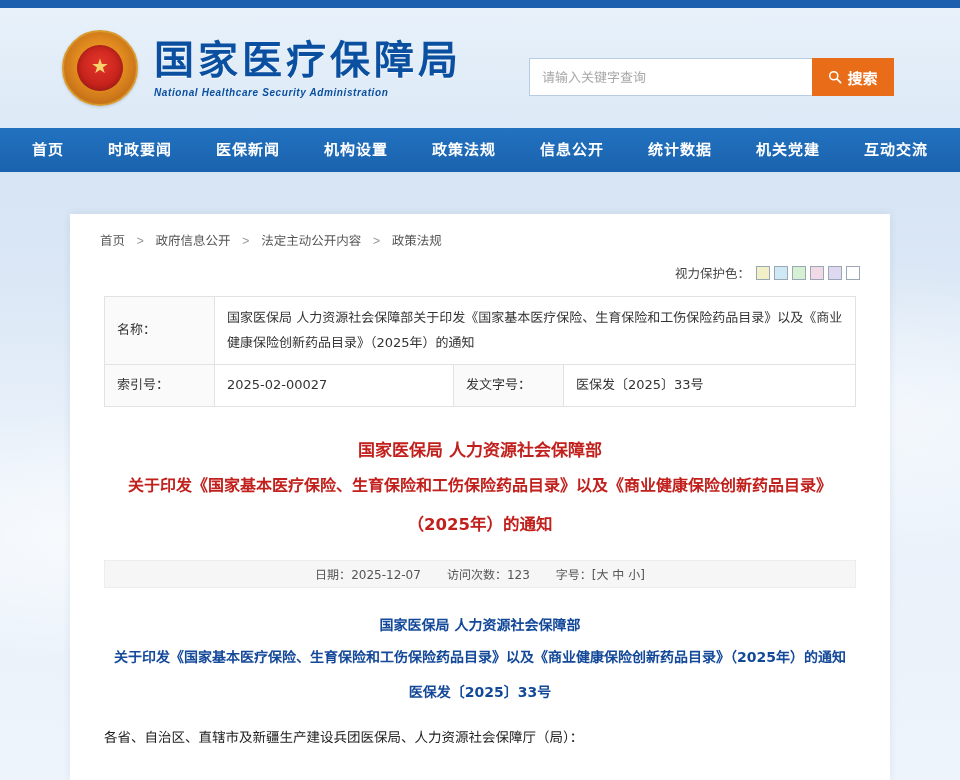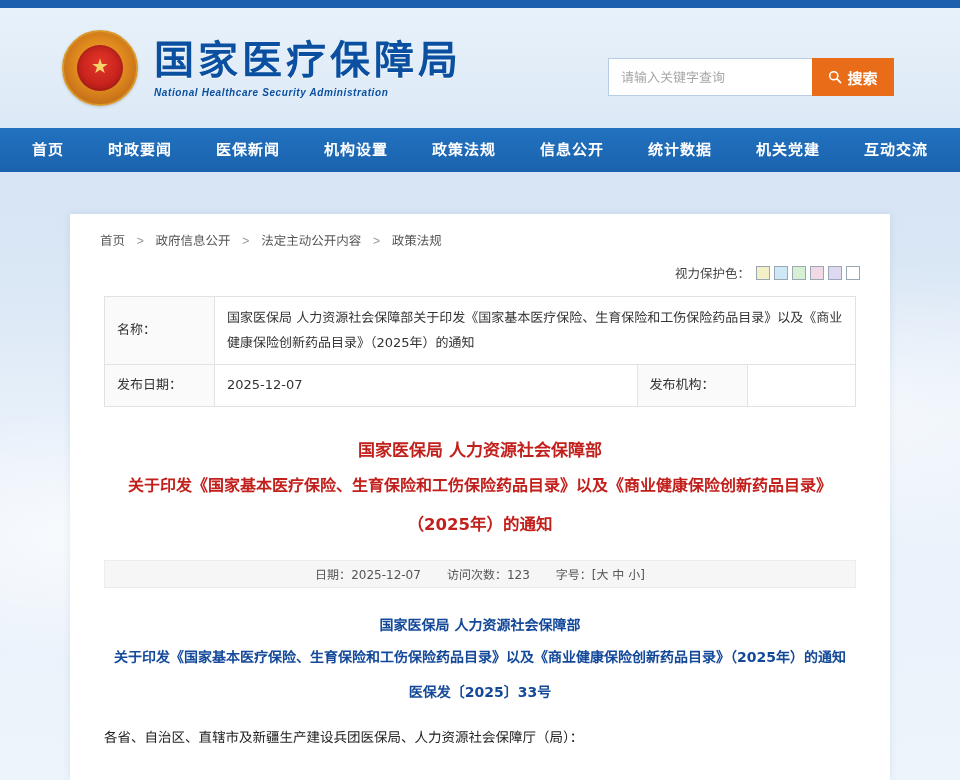--- a/index.html
+++ b/index.html
@@ -67,21 +67,21 @@
   .brand-en {
     font-size: 10px; color: #0b50a0; letter-spacing: 0.6px; margin-top: 5px;
     font-style: italic; font-weight: bold;
   }
 
   .search-wrap {
     position: absolute; right: 66px; top: 50px;
     display: flex; align-items: stretch; height: 38px;
   }
   .search-input {
-    width: 204px; height: 38px;
+    width: 283px; height: 38px;
     border: 1px solid #b8cde4; border-right: none;
     background: #fff; padding: 0 12px;
     font-size: 13px; color: #333;
     outline: none;
     font-family: "Liberation Sans", sans-serif;
   }
   .search-input::placeholder { color: #a8a8a8; }
   .search-btn {
     width: 82px; height: 38px; border: none;
     background: #e96d18;
@@ -254,24 +254,24 @@
       </span>
     </div>
 
     <table class="meta-table">
       <tbody>
         <tr>
           <td class="label">名称：</td>
           <td class="value wide" colspan="3">国家医保局 人力资源社会保障部关于印发《国家基本医疗保险、生育保险和工伤保险药品目录》以及《商业健康保险创新药品目录》（2025年）的通知</td>
         </tr>
         <tr>
-          <td class="label">发布日期：</td>
-          <td class="value">2025-12-07</td>
-          <td class="label">发布机构：</td>
-          <td class="value"></td>
+          <td class="label">索引号：</td>
+          <td class="value">2025-02-00027</td>
+          <td class="label">发文字号：</td>
+          <td class="value">医保发〔2025〕33号</td>
         </tr>
       </tbody>
     </table>
 
     <div class="doc-title">
       <div class="line1">国家医保局 人力资源社会保障部</div>
       <div class="line2">关于印发《国家基本医疗保险、生育保险和工伤保险药品目录》以及《商业健康保险创新药品目录》</div>
       <div class="line3">（2025年）的通知</div>
     </div>
 

